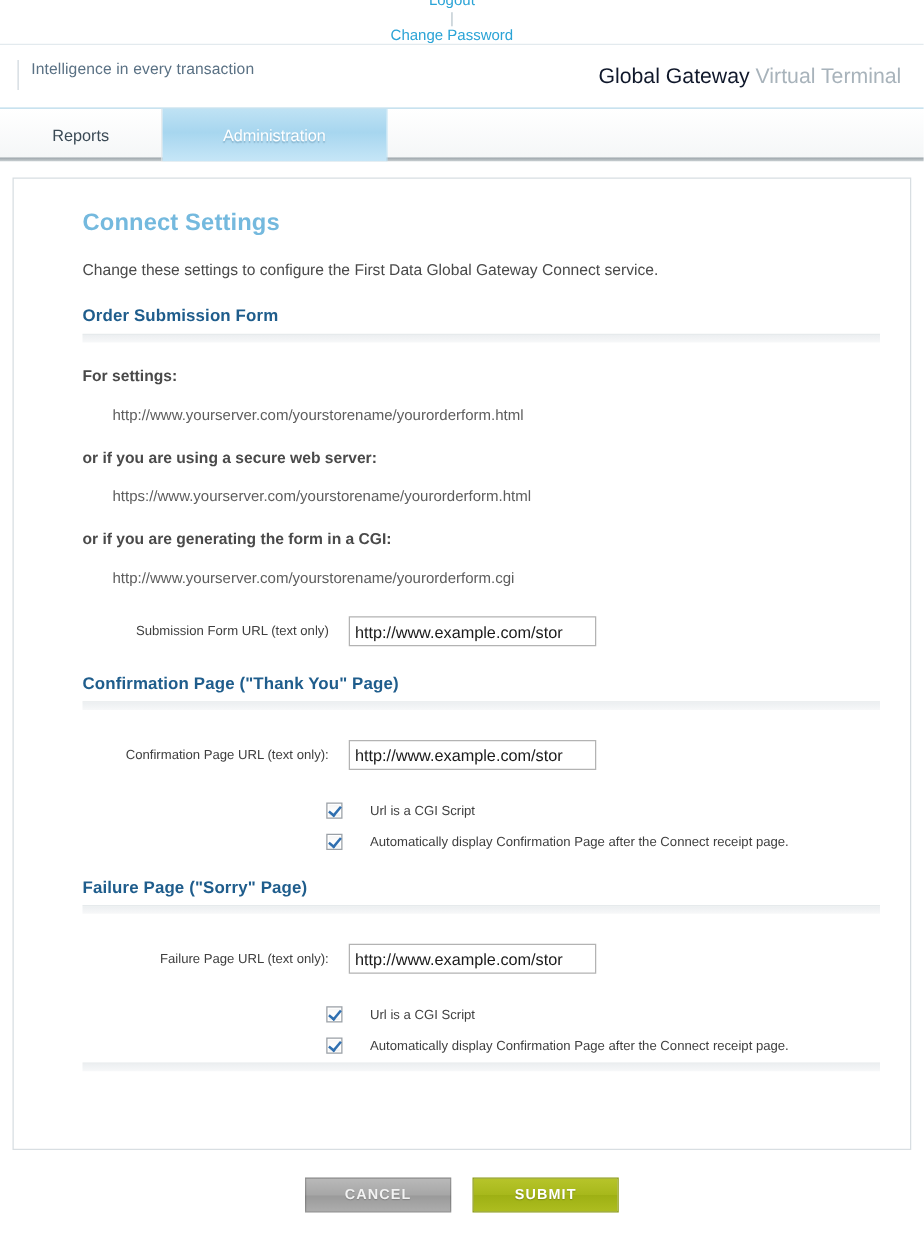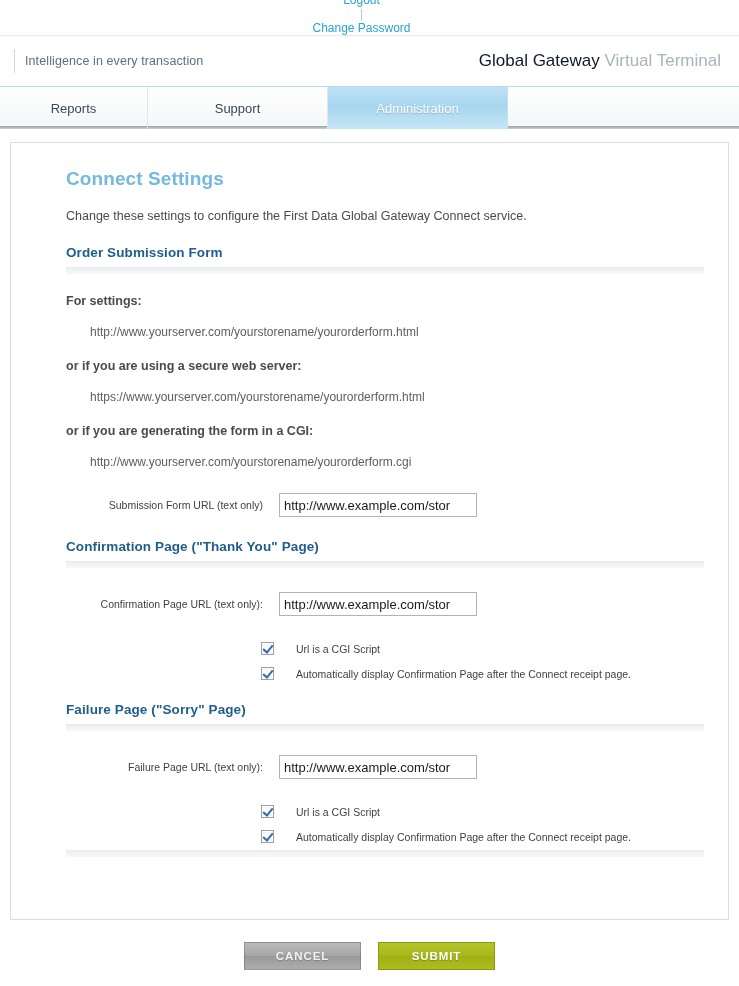--- a/index.html
+++ b/index.html
@@ -58,21 +58,20 @@
     border-top: 1px solid #e3eaee;
     display: flex;
     align-items: center;
     justify-content: space-between;
     padding: 0 18px 0 14px;
     box-sizing: border-box;
     position: relative;
   }
   .tagline-wrap {
     display: flex;
-    align-items: center;
     height: 26px;
   }
   .tagline-rule {
     width: 1px;
     height: 24px;
     background: #cfd8de;
     margin-right: 10px;
   }
   .tagline {
     font-size: 12.5px;
@@ -114,21 +113,21 @@
     justify-content: center;
     font-size: 13px;
     color: #3b4a55;
     border-right: 1px solid #e1e6e9;
     box-sizing: border-box;
     cursor: pointer;
     position: relative;
     z-index: 2;
   }
   .tab:first-child {
-    width: 148px;
+    width: 130px;
   }
   .tab.active {
     background: linear-gradient(to bottom, #bfe2f4 0%, #a7d6ef 45%, #c6e6f7 100%);
     color: #ffffff;
     border-right: 1px solid #bfe2f4;
     text-shadow: 0 1px 1px rgba(60,110,140,0.35);
   }
   .tab-filler {
     flex: 1;
     border-right: none;
@@ -306,23 +305,20 @@
   <div class="product-lockup">
     <span class="product-primary">Global Gateway</span>
     <span class="product-secondary">Virtual Terminal</span>
   </div>
 </div>
 
 <div class="tabbar">
   <div class="tab">
     <span>Reports</span>
   </div>
-  <div class="tab">
-    <span>Support</span>
-  </div>
   <div class="tab active">
     <span>Administration</span>
   </div>
   <div class="tab tab-filler"></div>
 </div>
 
 <div class="page-wrap">
   <div class="panel">
 
     <div class="page-title">Connect Settings</div>

